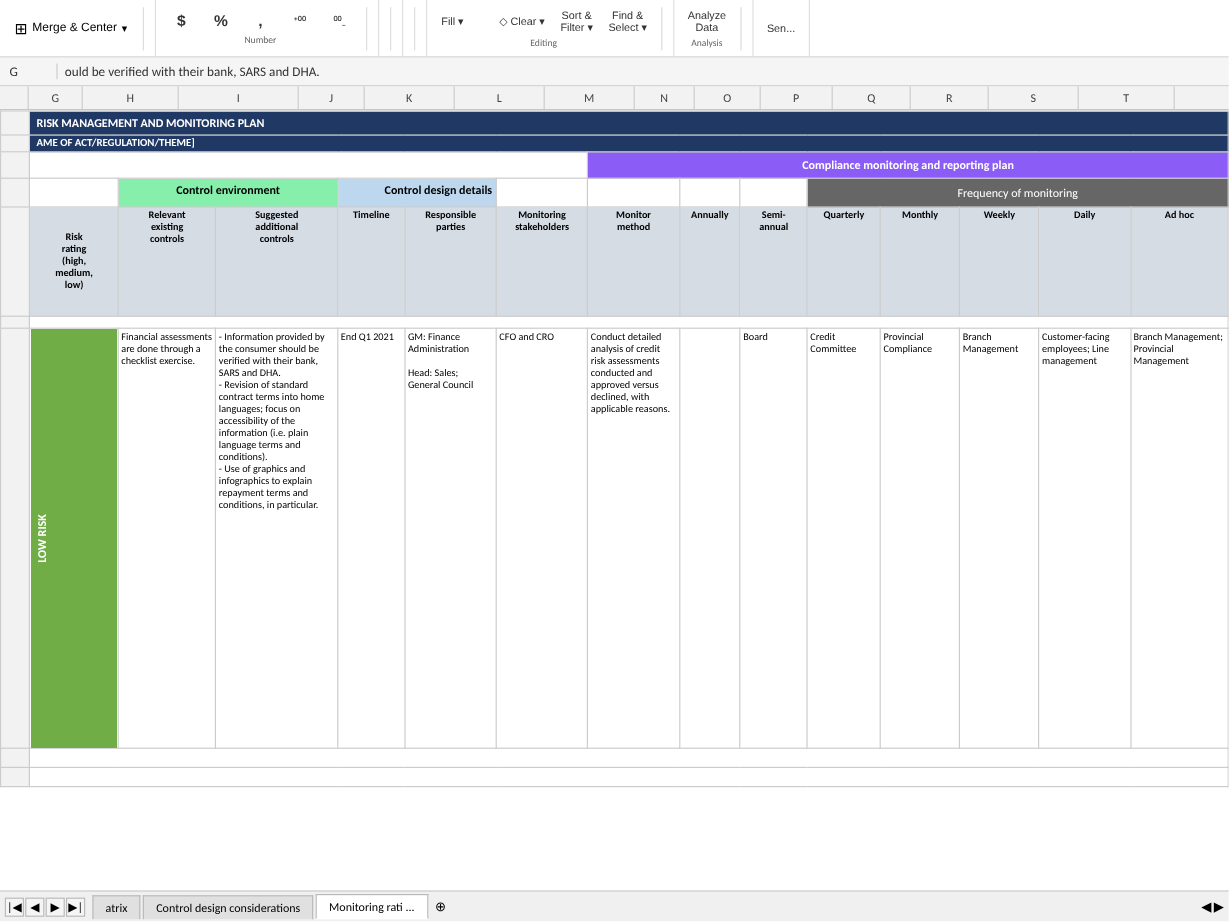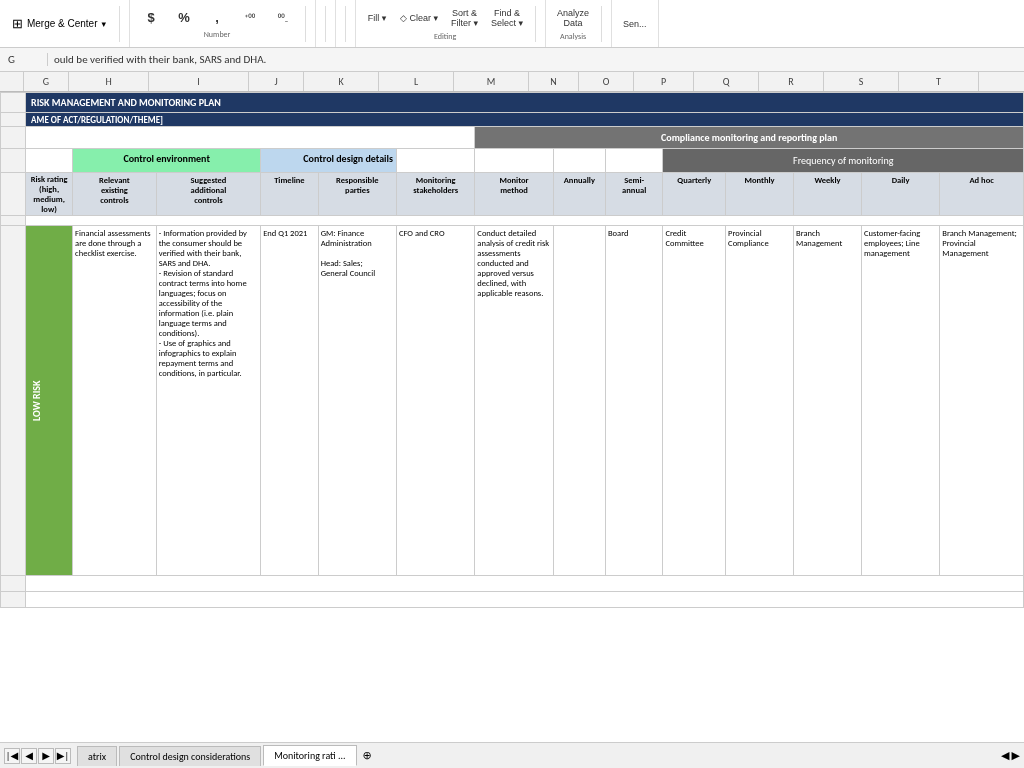--- a/index.html
+++ b/index.html
@@ -22,21 +22,21 @@
     .col-headers { display: flex; background: #f2f2f2; border-bottom: 1px solid #bbb; height: 20px; }
     .col-h { border-right: 1px solid #ccc; text-align: center; font-size: 10px; color: #444; display: flex; align-items: center; justify-content: center; flex-shrink: 0; }
 
     
     .table-scroll { overflow: hidden; flex: 1; }
     .excel-table { border-collapse: collapse; width: 100%; font-size: 10px; }
     .excel-table td, .excel-table th { border: 1px solid #ccc; padding: 2px 3px; vertical-align: top; }
 
     
     .hdr-title { background: #1f3864; color: #fff; font-weight: bold; font-size: 10px; }
-    .hdr-compliance { background: #737373; color: #fff; text-align: center; font-size: 10px; font-weight: bold; margin-top: 12px; }
+    .hdr-compliance { background: #8b5cf6; color: #fff; text-align: center; font-size: 10px; font-weight: bold; margin-top: 12px; }
     .hdr-freq { background: #666; color: #fff; text-align: center; font-size: 10px; }
     .hdr-ctrl-env { background: #86efac; text-align: center; font-size: 10px; font-weight: bold; }
     .hdr-ctrl-design { background: #bdd7ee; text-align: center; font-size: 10px; font-weight: bold; }
     .hdr-col { background: #d6dce4; text-align: center; font-size: 9px; font-weight: bold; vertical-align: middle; }
     .hdr-freq-col { background: #d6dce4; text-align: center; font-size: 9px; font-weight: bold; }
 
     
     .data-cell { font-size: 9px; vertical-align: top; background: #fff; }
     .low-risk-cell { background: #70ad47; color: #fff; font-weight: bold; text-align: center; vertical-align: middle; font-size: 10px; writing-mode: horizontal-tb; }
 
@@ -105,21 +105,21 @@
   </div>
 
   <div class="ribbon-group">
     <div class="ribbon-divider"></div>
   </div>
 
   <div class="ribbon-group">
     <div style="display:flex;flex-direction:column;align-items:center;">
       <div style="display:flex;gap:3px;align-items:center;">
         <button class="ribbon-btn" style="font-size:9px;">Fill ▾</button>
-        <button class="ribbon-btn" style="font-size:9px;">◇ Clear ▾</button>
+        <button class="ribbon-btn" style="font-size:9px;margin-left:16px;">◇ Clear ▾</button>
         <button class="ribbon-btn" style="font-size:9px;">Sort &amp;<br>Filter ▾</button>
         <button class="ribbon-btn" style="font-size:9px;">Find &amp;<br>Select ▾</button>
       </div>
       <span class="ribbon-section-label">Editing</span>
     </div>
     <div class="ribbon-divider"></div>
   </div>
 
   <div class="ribbon-group">
     <div style="display:flex;flex-direction:column;align-items:center;">
@@ -203,21 +203,21 @@
         <td colspan="2" class="hdr-ctrl-design" style="text-align:right;padding:3px;">Control design details</td>
         <td style="background:#fff;border:1px solid #ccc;"></td>
         <td style="background:#fff;border:1px solid #ccc;"></td>
         <td style="background:#fff;border:1px solid #ccc;"></td>
         <td style="background:#fff;border:1px solid #ccc;"></td>
         <td colspan="5" class="hdr-freq" style="padding:5px;">Frequency of monitoring</td>
       </tr>
 
       <tr>
         <td class="row-header-col"></td>
-        <td class="hdr-col" style="font-size:8.5px;white-space:pre-line;padding:1px;">Risk rating
+        <td class="hdr-col" style="font-size:8.5px;white-space:pre-line;padding:20px;">Risk rating
 (high,
 medium,
 low)</td>
         <td class="hdr-col" style="font-size:8.5px;white-space:pre-line;padding:2px;">Relevant
 existing
 controls</td>
         <td class="hdr-col" style="font-size:8.5px;white-space:pre-line;padding:2px;">Suggested
 additional
 controls</td>
         <td class="hdr-col" style="font-size:8.5px;white-space:pre-line;padding:2px;">Timeline</td>

